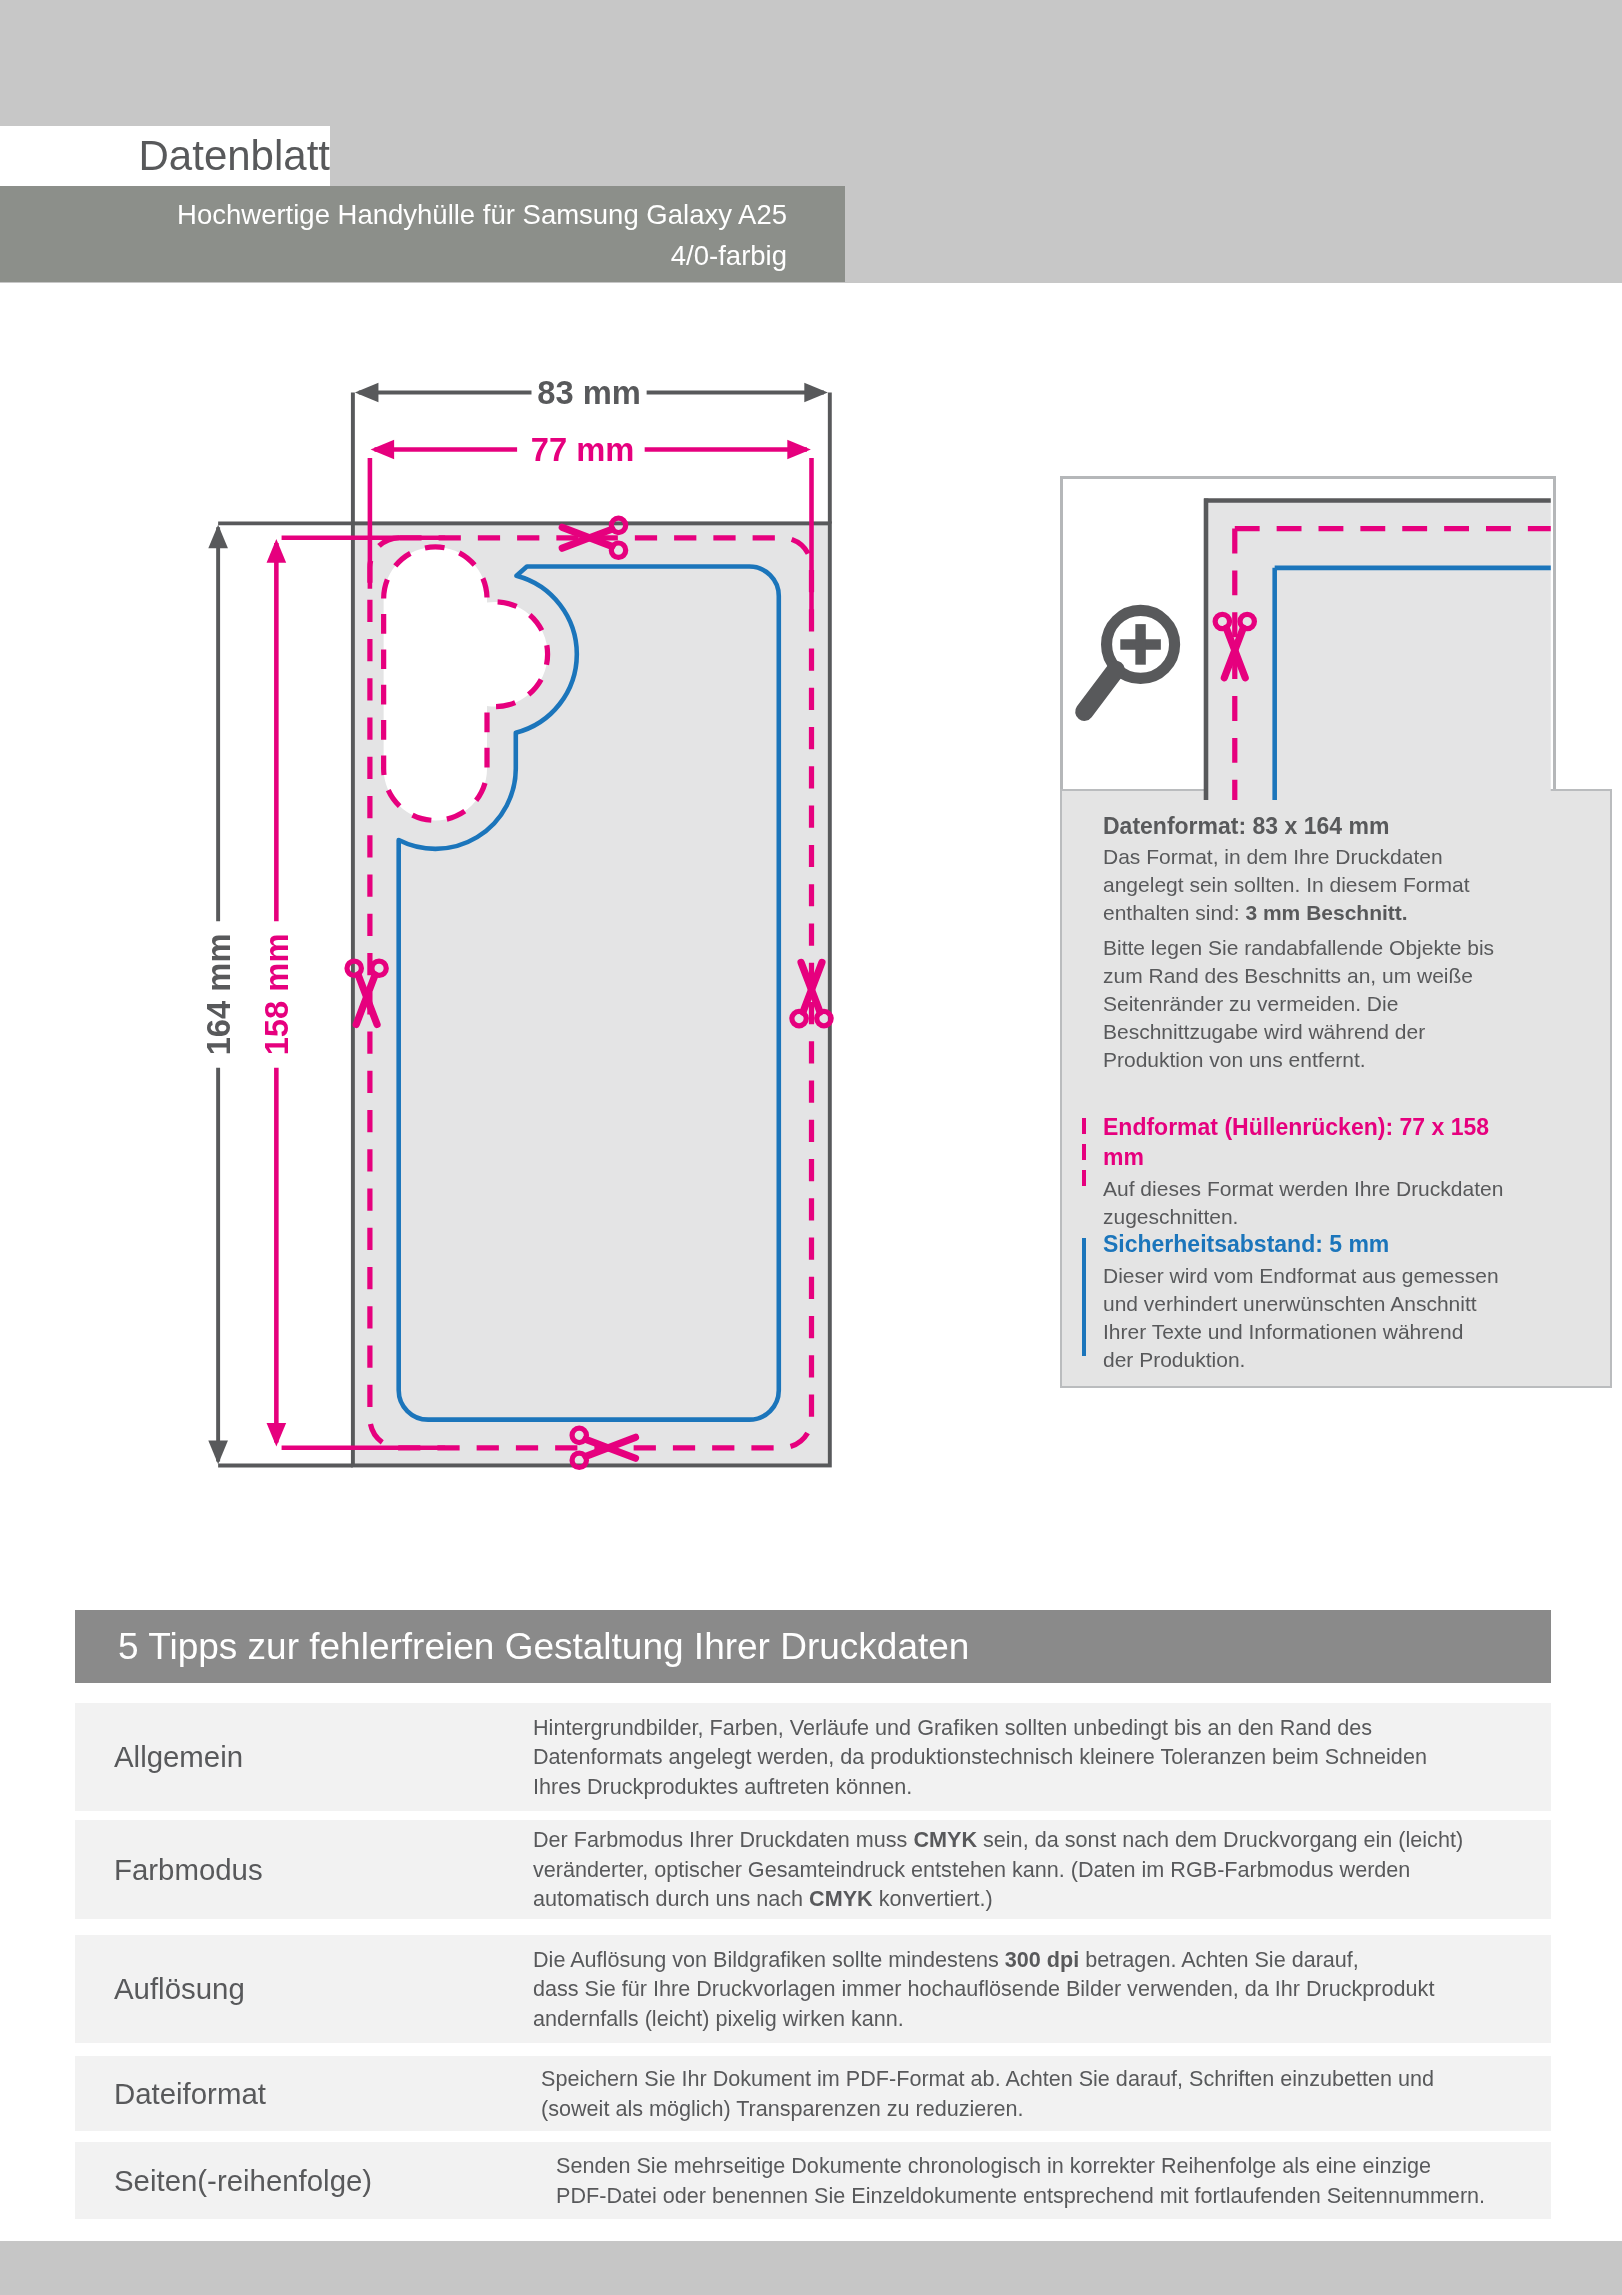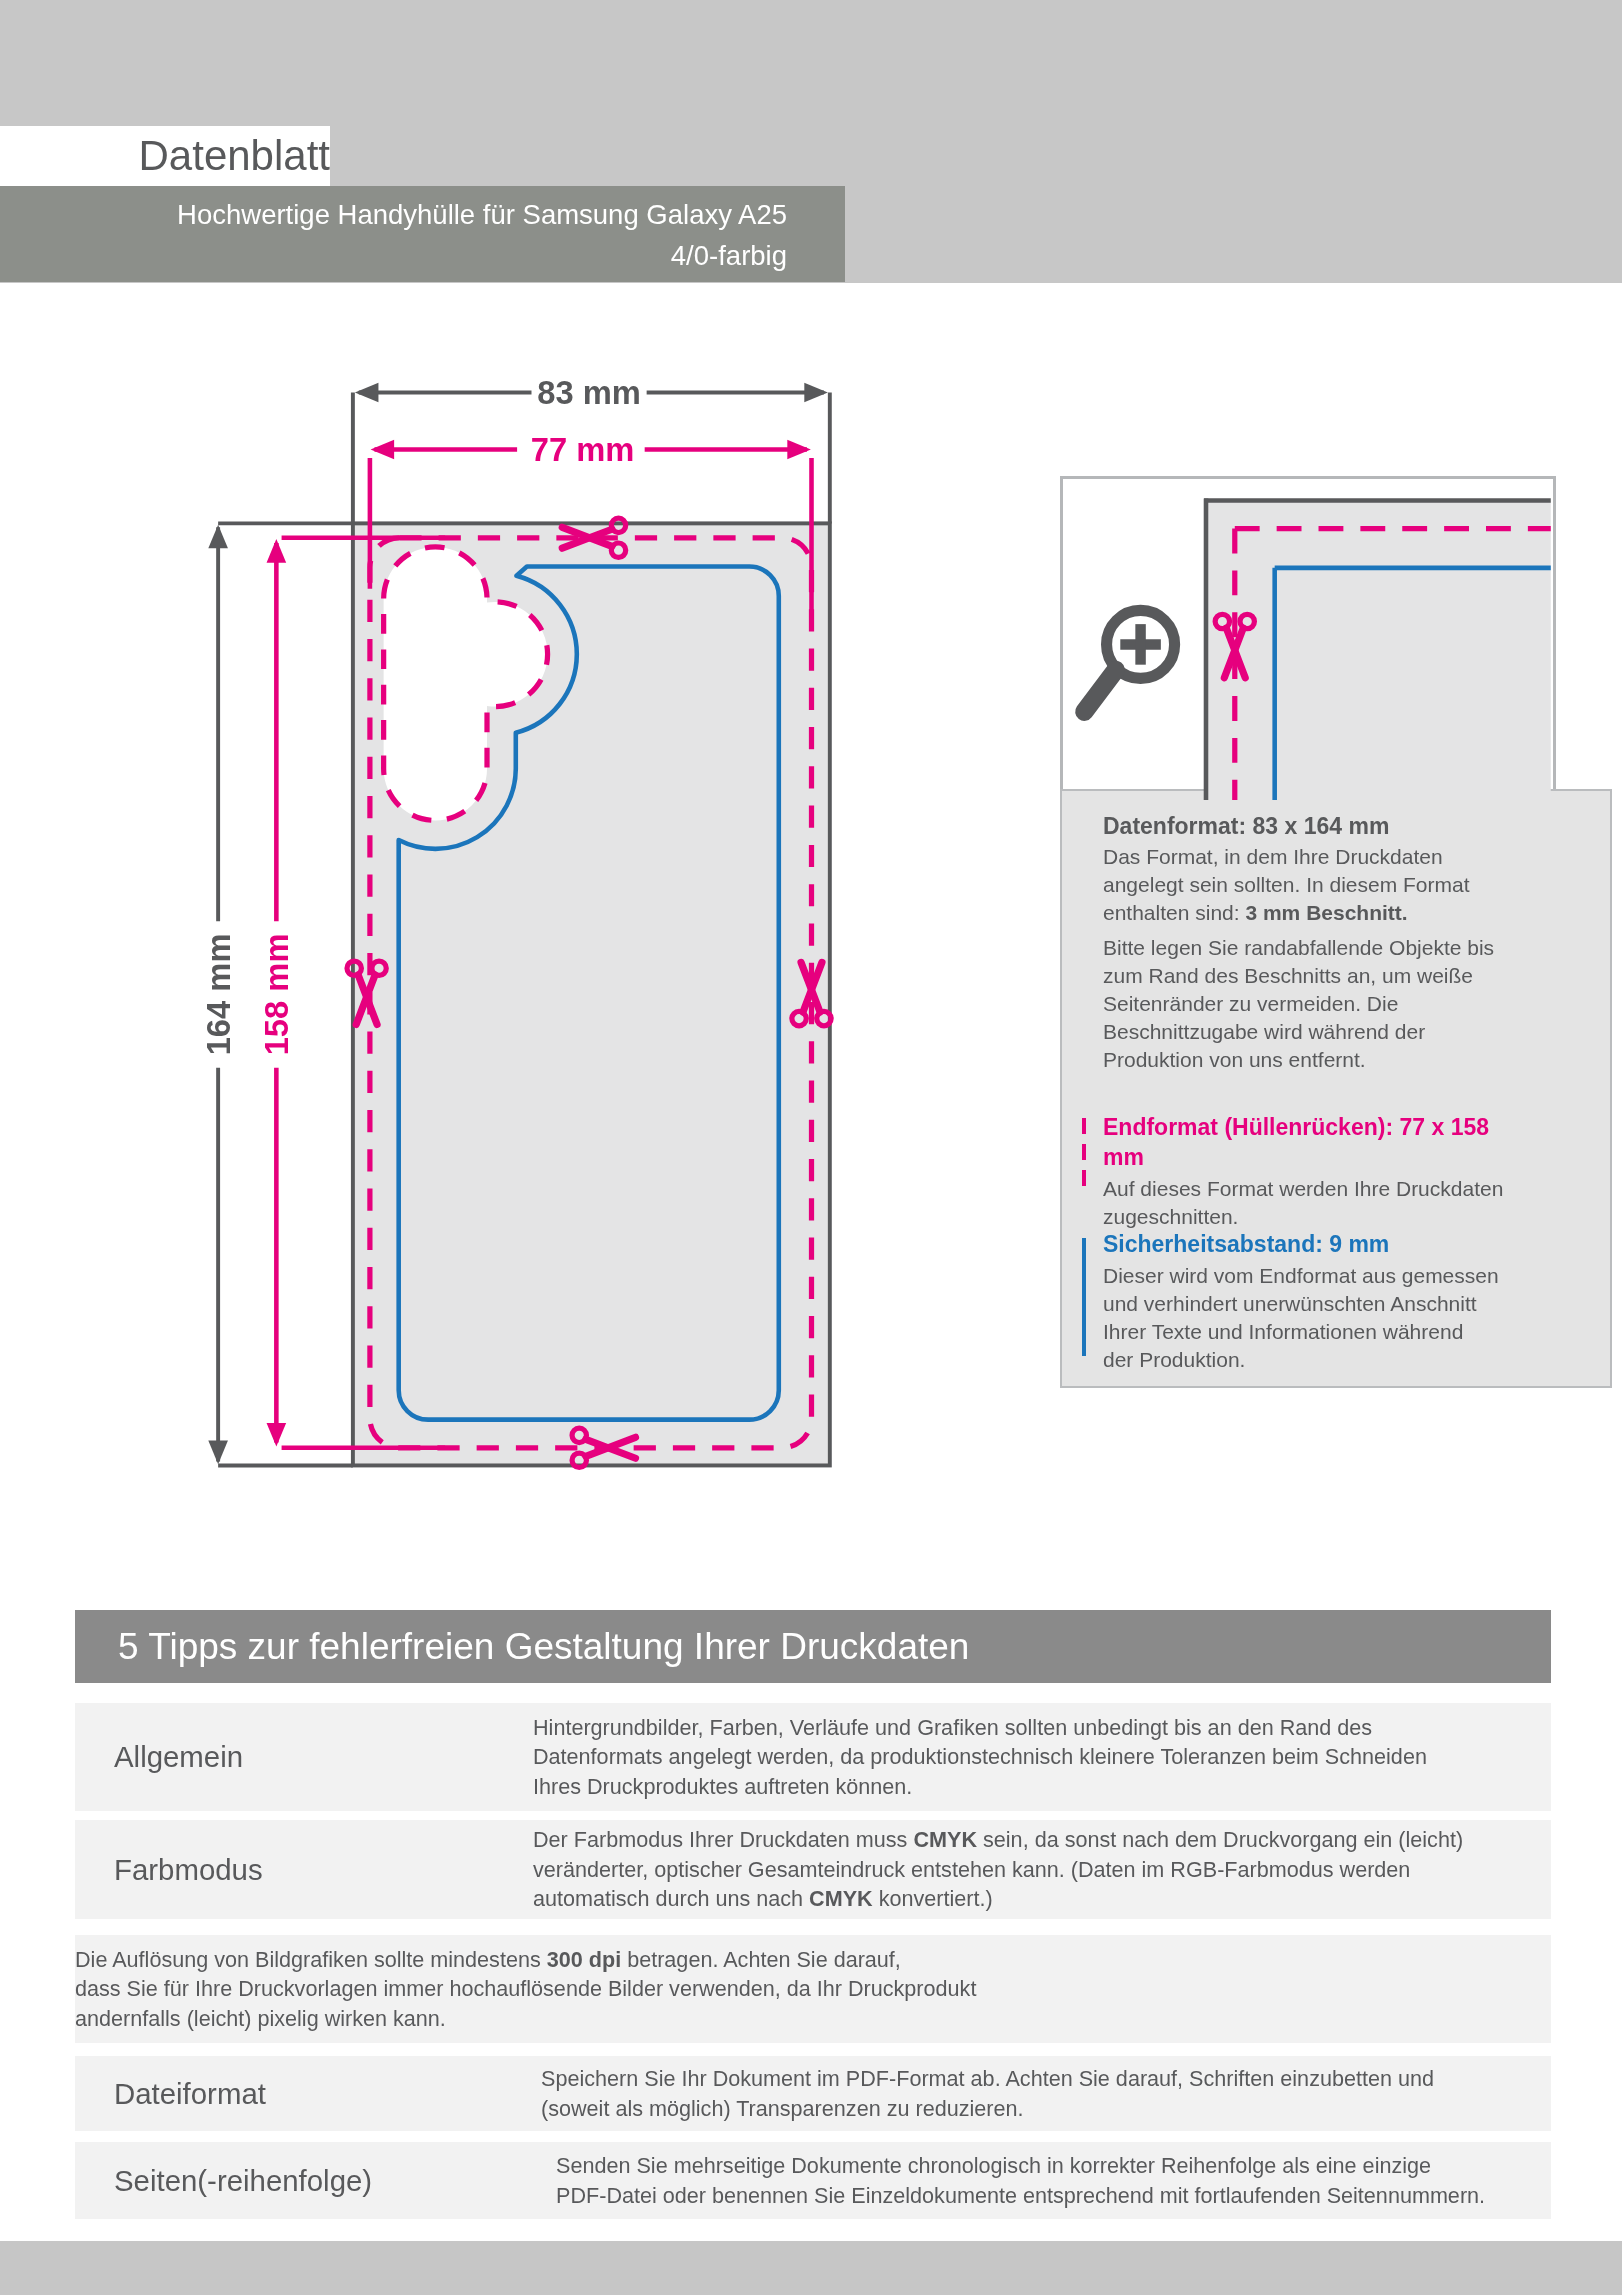--- a/index.html
+++ b/index.html
@@ -62,37 +62,38 @@
     <div class="info-section" style="top:143px;">
       <div><span>Bitte legen Sie randabfallende Objekte bis</span><br><span>zum Rand des Beschnitts an, um weiße</span><br><span>Seitenränder zu vermeiden. Die</span><br><span>Beschnittzugabe wird während der</span><br><span>Produktion von uns entfernt.</span></div>
     </div>
     <div class="rule-m"></div>
     <div class="info-section" style="top:321px;">
       <div class="h h-magenta"><span style="font-weight: bold;">Endformat</span><span> (Hüllenrücken)</span><span style="font-weight: bold;">: 77 x 158 mm</span></div>
       <div><span>Auf dieses Format werden Ihre Druckdaten</span><br><span>zugeschnitten.</span></div>
     </div>
     <div class="rule-b"></div>
     <div class="info-section" style="top:438px;">
-      <div class="h h-blue"><span style="font-weight: bold;">Sicherheitsabstand: 9 mm</span></div>
+      <div class="h h-blue"><span style="font-weight: bold;">Sicherheitsabstand: 5 mm</span></div>
       <div><span>Dieser wird vom Endformat aus gemessen</span><br><span>und verhindert unerwünschten Anschnitt</span><br><span>Ihrer Texte und Informationen während</span><br><span>der Produktion.</span></div>
     </div>
   </div>
 
   <div class="tips-bar">
     <span>5 Tipps zur fehlerfreien Gestaltung Ihrer Druckdaten</span>
   </div>
   <div class="tip-row r1">
     <div class="tip-label">Allgemein</div>
     <div class="tip-text"><span>Hintergrundbilder, Farben, Verläufe und Grafiken sollten unbedingt bis an den Rand des</span><br><span>Datenformats angelegt werden, da produktionstechnisch kleinere Toleranzen beim Schneiden</span><br><span>Ihres Druckproduktes auftreten können.</span></div>
   </div>
   <div class="tip-row r2">
     <div class="tip-label">Farbmodus</div>
     <div class="tip-text"><span>Der Farbmodus Ihrer Druckdaten muss </span><span style="font-weight: bold;">CMYK</span><span> sein, da sonst nach dem Druckvorgang ein (leicht)</span><br><span>veränderter, optischer Gesamteindruck entstehen kann. (Daten im RGB-Farbmodus werden</span><br><span>automatisch durch uns nach </span><span style="font-weight: bold;">CMYK</span><span> konvertiert.)</span></div>
   </div>
   <div class="tip-row r3">
+    <div class="tip-label">Auflösung</div>
     <div class="tip-text"><span>Die Auflösung von Bildgrafiken sollte mindestens </span><span style="font-weight: bold;">300 dpi</span><span> betragen. Achten Sie darauf,</span><br><span>dass Sie für Ihre Druckvorlagen immer hochauflösende Bilder verwenden, da Ihr Druckprodukt</span><br><span>andernfalls (leicht) pixelig wirken kann.</span></div>
   </div>
   <div class="tip-row r4">
     <div class="tip-label">Dateiformat</div>
     <div class="tip-text"><span>Speichern Sie Ihr Dokument im PDF-Format ab. Achten Sie darauf, Schriften einzubetten und</span><br><span>(soweit als möglich) Transparenzen zu reduzieren.</span></div>
   </div>
   <div class="tip-row r5">
     <div class="tip-label">Seiten(-reihenfolge)</div>
     <div class="tip-text"><span>Senden Sie mehrseitige Dokumente chronologisch in korrekter Reihenfolge als eine einzige</span><br><span>PDF-Datei oder benennen Sie Einzeldokumente entsprechend mit fortlaufenden Seitennummern.</span></div>
   </div>

